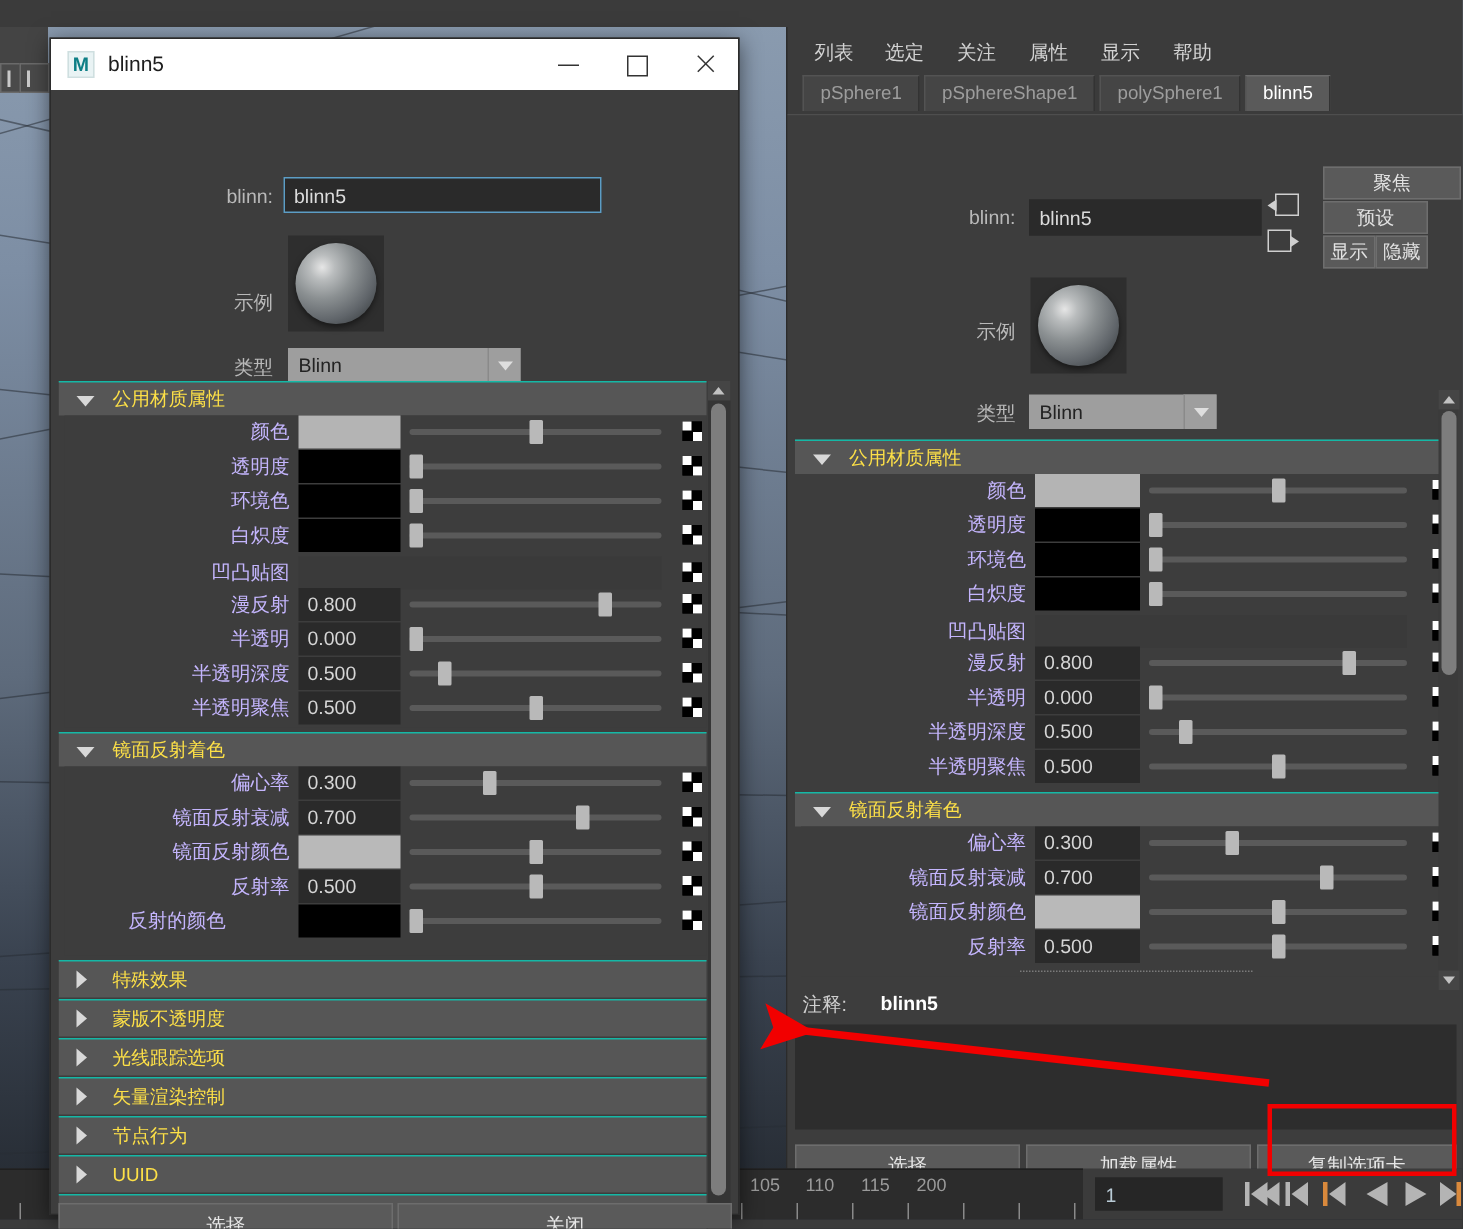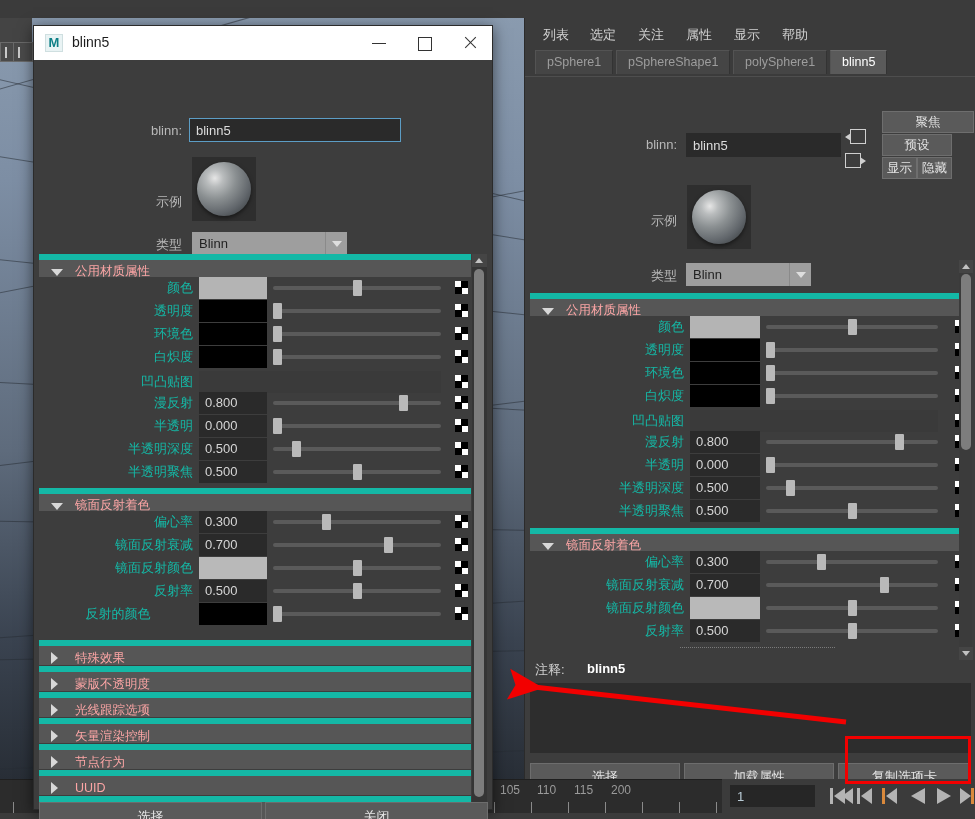--- a/index.html
+++ b/index.html
@@ -120,34 +120,34 @@
   .combo .val{ flex:1; padding-left:7px; color:#222;}
   .combo .arr{ width:22px;height:100%;background:#9e9e9e;border-left:1px solid #8a8a8a;position:relative;}
   .combo .arr:after{
     content:""; position:absolute; left:6px; top:50%; margin-top:-3px;
     border-left:5px solid transparent;border-right:5px solid transparent;border-top:6px solid #dedede;
   }
 
   
   .sect-head{
     position:absolute; background:#565656; height:23px; line-height:23px;
-    color:#fca5a5; font-size:12.5px; cursor:pointer;
-    border-top:6px solid #14b8a6;
+    color:#fde047; font-size:12.5px; cursor:pointer;
+    border-top:1px solid #14b8a6;
   }
   .sect-head.collapsed{ background:#565656; }
   .sect-head .tw{ position:absolute; left:12px; top:8px; width:0;height:0;}
   .tw.open{ border-left:6px solid transparent;border-right:6px solid transparent;border-top:7px solid #d8d8d8; top:9px;}
   .tw.closed{ border-top:6px solid transparent;border-bottom:6px solid transparent;border-left:7px solid #d8d8d8; top:6px;}
   .sect-head .ttl{ position:absolute; left:36px; top:0; }
 
   .sect-body{ position:absolute; background:#3d3d3d;}
 
   
   .arow{ position:absolute; height:22px; }
-  .arow .alabel{ position:absolute; right:0; top:2px; text-align:right; font-size:13px; color:#14b8a6; white-space:nowrap;}
+  .arow .alabel{ position:absolute; right:0; top:2px; text-align:right; font-size:13px; color:#c4b5fd; white-space:nowrap;}
   .afield{ position:absolute; background:#2a2a2a; color:#d6d6d6; font-size:13px; padding:1px 6px; height:22px; line-height:20px;}
   .acolor{ position:absolute; height:22px; }
   .slider{ position:absolute; height:22px;}
   .slider .track{ position:absolute; left:0; top:9px; height:4px; background:#5a5a5a; border-radius:2px; width:100%;}
   .slider .thumb{ position:absolute; top:3px; width:9px; height:16px; background:#b9b9b9; border-radius:1px;}
   .mapbtn{
     position:absolute; width:13px; height:13px; top:4px;
     background:
       linear-gradient(45deg,#000 0 0) 0 0/100% 100% no-repeat;
     background-color:#000;

